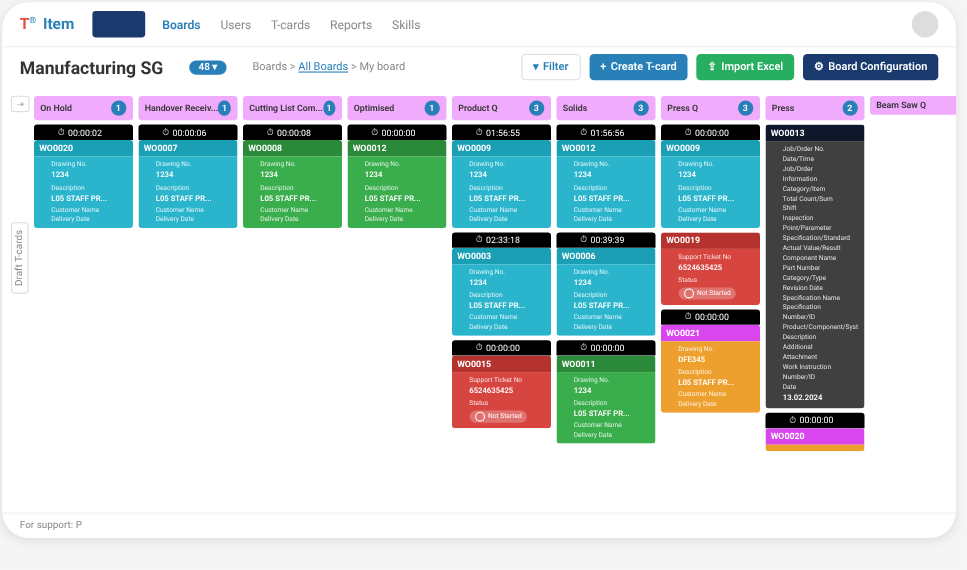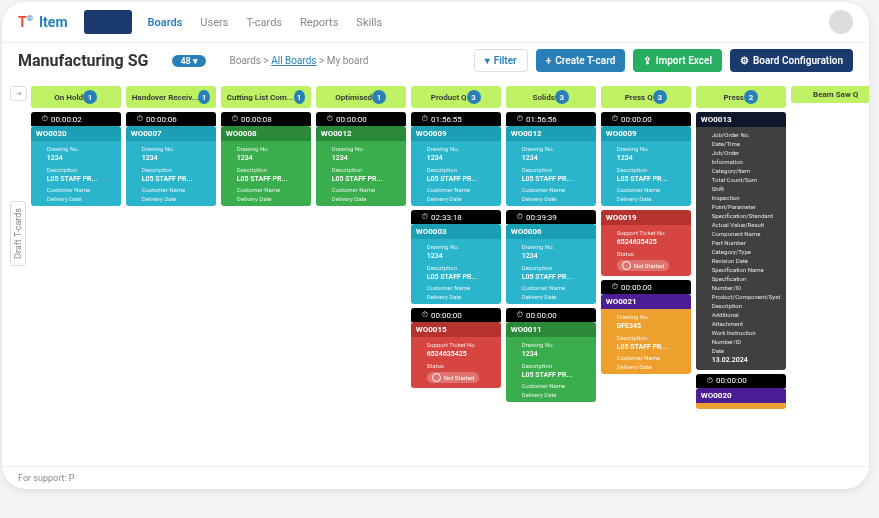--- a/index.html
+++ b/index.html
@@ -23,36 +23,36 @@
 .actions{margin-left:auto;display:flex;gap:8px}
 .btn{border:none;border-radius:4px;padding:5px 10px;font-size:10px;font-weight:600;cursor:pointer;display:flex;align-items:center;gap:4px}
 .btn-filter{background:#fff;color:#2980b9;border:1px solid #ddd}
 .btn-create{background:#2980b9;color:#fff}
 .btn-import{background:#27ae60;color:#fff}
 .btn-config{background:#1a3a6e;color:#fff}
 .board{flex:1;display:flex;overflow:hidden;padding:8px 0 8px 8px;gap:4px}
 .draft-tab{writing-mode:vertical-rl;transform:rotate(180deg);font-size:9px;color:#888;padding:6px 2px;border:1px solid #ddd;border-radius:3px;align-self:flex-start;margin-top:60px}
 .columns{display:flex;gap:5px;overflow-x:auto;flex:1}
 .col{min-width:90px;max-width:90px;display:flex;flex-direction:column;gap:4px}
-.col-head{background:#bef264;border-radius:3px;padding:4px 6px;display:flex;justify-content:center;align-items:center;font-size:8px;font-weight:600;white-space:nowrap;overflow:hidden}
+.col-head{background:#f0abfc;border-radius:3px;padding:4px 6px;display:flex;justify-content:space-between;align-items:center;font-size:8px;font-weight:600;white-space:nowrap;overflow:hidden}
 .col-head .cnt{background:#2980b9;color:#fff;border-radius:50%;width:14px;height:14px;display:flex;align-items:center;justify-content:center;font-size:8px}
-.timer{background:#000;color:#fff;border-radius:3px 3px 0 0;padding:2px 11px;font-size:8px;display:flex;align-items:center;gap:3px}
+.timer{background:#000;color:#fff;border-radius:3px 3px 0 0;padding:2px 22px;font-size:8px;display:flex;align-items:center;gap:3px}
 .timer::before{content:"⏱";font-size:8px}
 .card{border-radius:3px;overflow:hidden;font-size:7px;color:#fff}
 .card-top{padding:3px 5px;font-weight:700;font-size:8px}
 .card-body{padding:3px 16px;line-height:1.5}
 .card-body .lbl{font-size:6px;opacity:.85}
 .card-body .val{font-size:7px;font-weight:600;margin-bottom:1px}
 .c-teal .card-top{background:#1a9fb5}
 .c-teal .card-body{background:#2bb5cc}
 .c-green .card-top{background:#2a8a3a}
 .c-green .card-body{background:#3aad4c}
 .c-red .card-top{background:#b5332e}
 .c-red .card-body{background:#d64540}
-.c-orange .card-top{background:#4c1d95}
+.c-orange .card-top{background:#d946ef}
 .c-orange .card-body{background:#eea02e}
 .c-purple .card-top{background:#0f172a}
 .c-purple .card-body{background:#404040}
 .status-chip{background:rgba(255,255,255,.25);border-radius:8px;padding:1px 5px;display:inline-flex;align-items:center;gap:3px;font-size:6px;margin-top:2px}
 .status-chip::before{content:"";width:7px;height:7px;border:1.5px solid #fff;border-radius:50%}
 .footer{padding:6px 16px;font-size:9px;color:#888;display:flex;justify-content:space-between;border-top:1px solid #eee}
 .footer-badge{display:inline-block;width:18px;height:10px;background:#2980b9;border-radius:2px;vertical-align:middle}
 </style>
 </head>
 <body>

